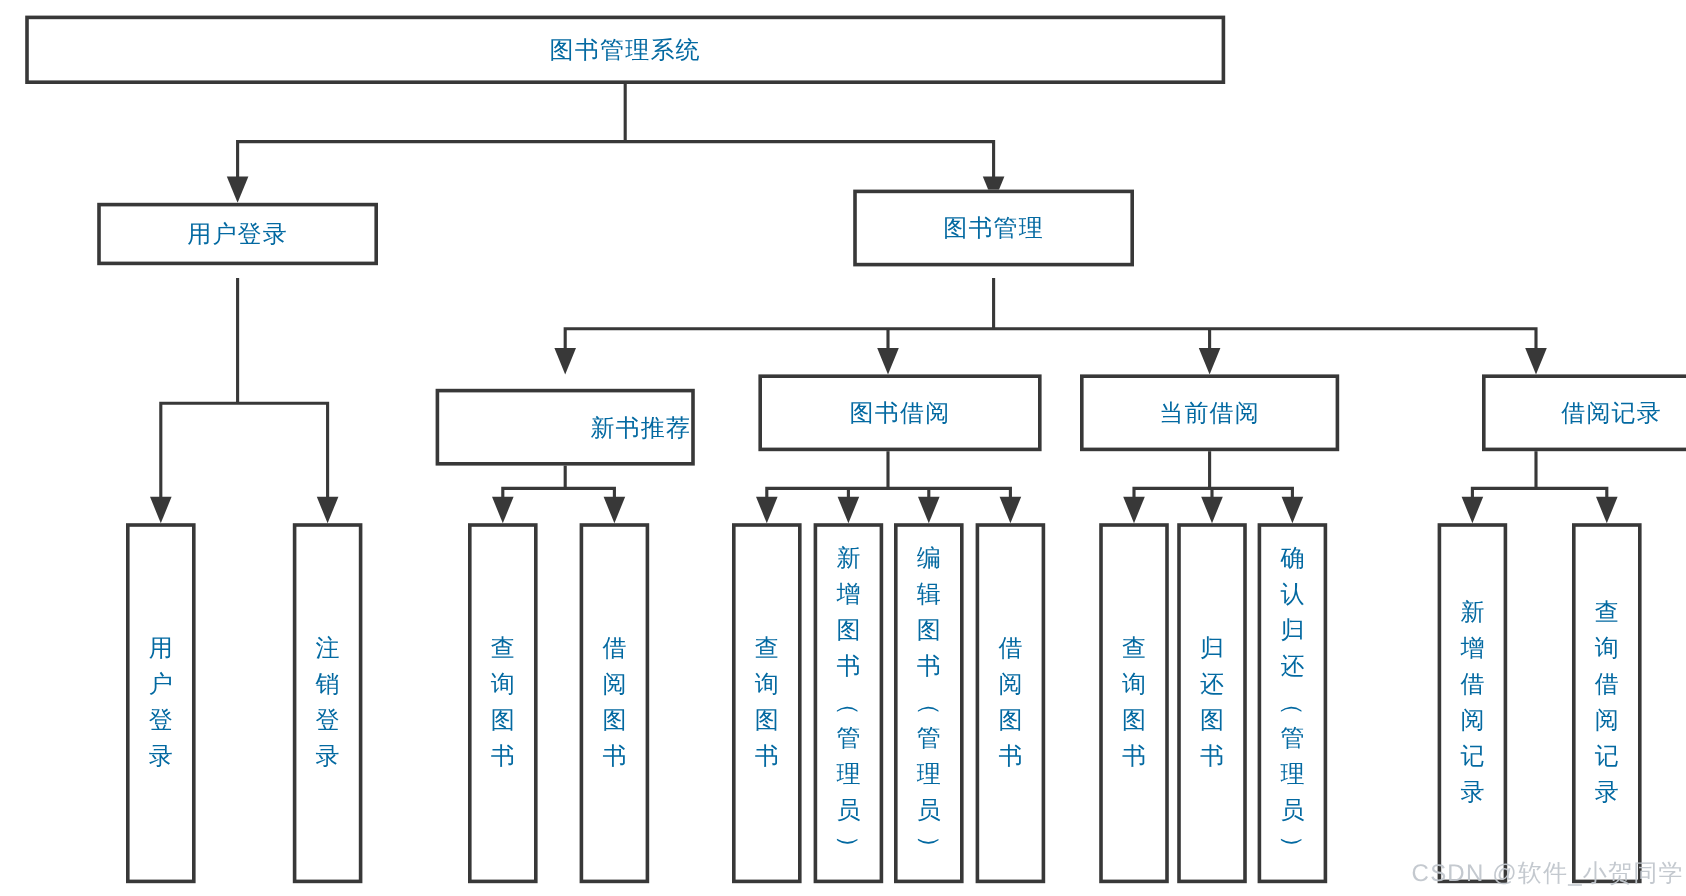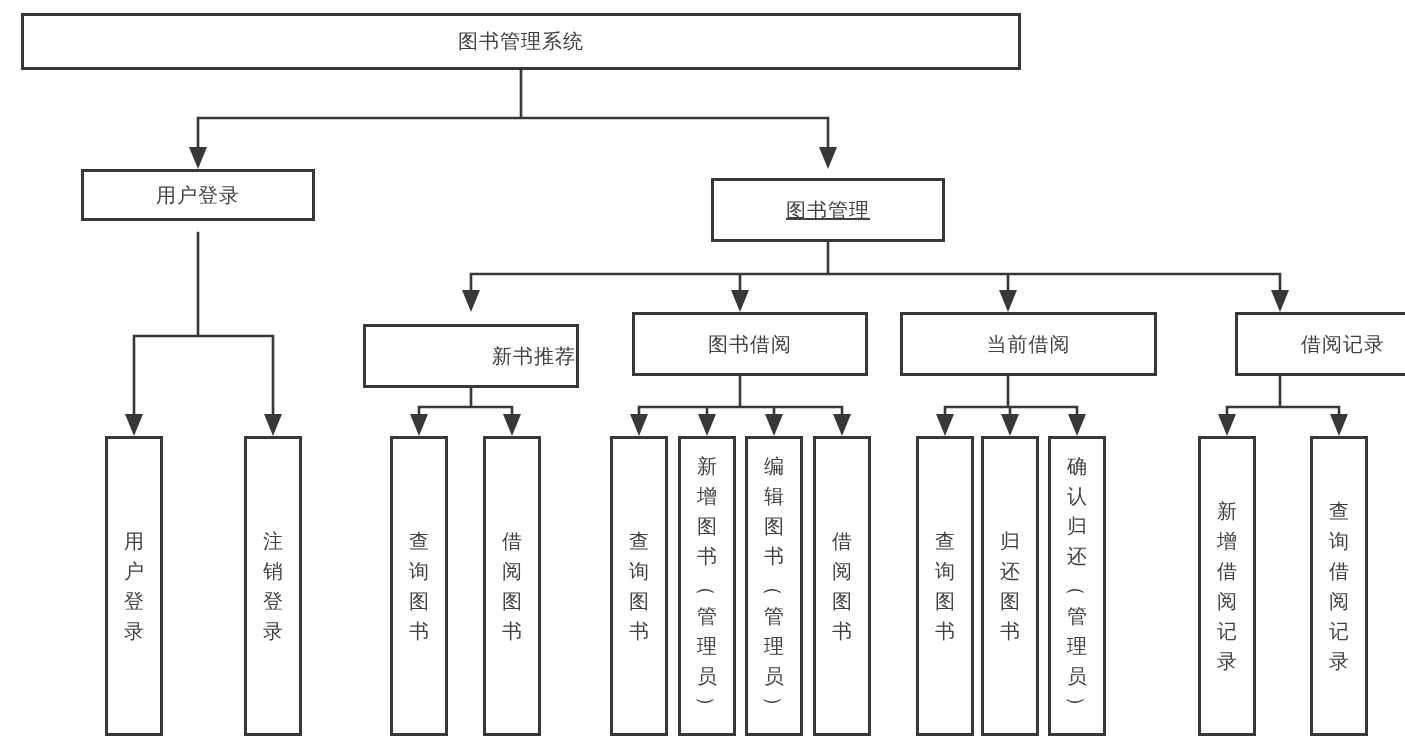--- a/index.html
+++ b/index.html
@@ -13,21 +13,21 @@
   #wires{position:absolute;left:0;top:0;z-index:1;}
   .node{
     position:absolute;
     box-sizing:border-box;
     background:#ffffff;
     border:3px solid #383838;
     display:flex;
     align-items:center;
     justify-content:center;
     z-index:2;
-    color:#404040;
+    color:#0369a1;
   }
   .hbox .label{
     font-size:20px;
     letter-spacing:1px;
     white-space:nowrap;
   }
   .vbox{
     width:58px;height:300px;
   }
   .vbox .label{
@@ -99,31 +99,31 @@
     </g>
   </svg>
 
   <div class="node hbox" style="left:21px;top:13px;width:1000px;height:57px;">
     <span class="label">图书管理系统</span>
   </div>
 
   <div class="node hbox" style="left:81px;top:169px;width:234px;height:52px;">
     <span class="label">用户登录</span>
   </div>
-  <div class="node hbox" style="left:711px;top:178px;width:234px;height:64px;text-decoration:underline;">
+  <div class="node hbox" style="left:711px;top:158px;width:234px;height:64px;">
     <span class="label">图书管理</span>
   </div>
 
   <div class="node hbox" style="left:363px;top:324px;width:216px;height:64px;justify-content:flex-end;">
     <span class="label">新书推荐</span>
   </div>
   <div class="node hbox" style="left:632px;top:312px;width:236px;height:64px;">
     <span class="label">图书借阅</span>
   </div>
-  <div class="node hbox" style="left:900px;top:312px;width:257px;height:64px;text-align:center;">
+  <div class="node hbox" style="left:900px;top:312px;width:216px;height:64px;text-align:center;">
     <span class="label">当前借阅</span>
   </div>
   <div class="node hbox" style="left:1235px;top:312px;width:216px;height:64px;">
     <span class="label">借阅记录</span>
   </div>
 
   <div class="node vbox" style="left:105px;top:436px;">
     <span class="label">
         <div class="vchar">用</div>
         <div class="vchar">户</div>
@@ -244,14 +244,15 @@
     <span class="label">
         <div class="vchar">查</div>
         <div class="vchar">询</div>
         <div class="vchar">借</div>
         <div class="vchar">阅</div>
         <div class="vchar">记</div>
         <div class="vchar">录</div>
       </span>
   </div>
 
+  <div id="watermark">CSDN @软件_小贺同学</div>
 
 </div>
 
 </body></html>

